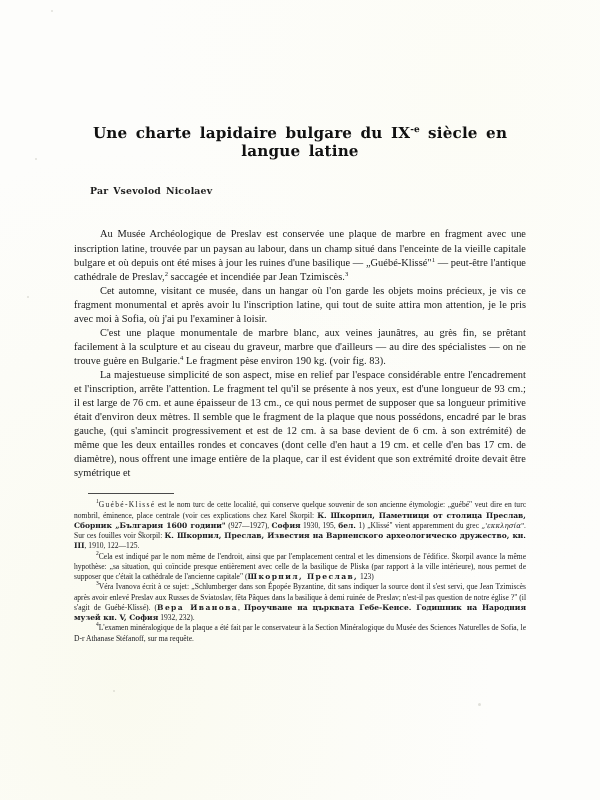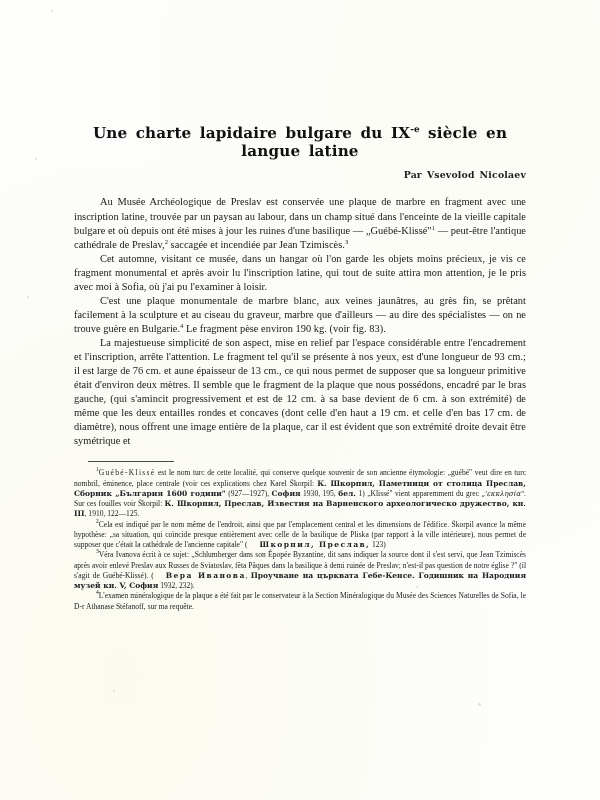--- a/index.html
+++ b/index.html
@@ -53,22 +53,22 @@
   .doc-title .sup {
     font-size: 9px;
     vertical-align: super;
     letter-spacing: 0;
   }
 
   .byline {
     font-family: "DejaVu Serif", "Liberation Serif", serif;
     font-weight: bold;
     font-size: 9.3px;
-    text-align: right;
-    margin: 0;
+    text-align: left;
+    margin: 16px;
     padding-top: 9px;
     letter-spacing: 0.2px;
     word-spacing: 1.5px;
     color: #1d1d1d;
   }
 
   
   .body-text {
     padding-top: 15px;
     font-size: 10.4px;
@@ -112,21 +112,20 @@
     font-size: 5.5px;
   }
   .cyr {
     font-family: "DejaVu Serif", "Liberation Serif", serif;
     font-weight: bold;
   }
   .cyr-sp {
     font-family: "DejaVu Serif", "Liberation Serif", serif;
     font-weight: bold;
     letter-spacing: 1.4px;
-    padding-left: 12px;
   }
   .grk {
     font-family: "DejaVu Serif", serif;
     font-style: italic;
     font-size: 7px;
   }
   .spaced {
     letter-spacing: 1.3px;
   }
 

